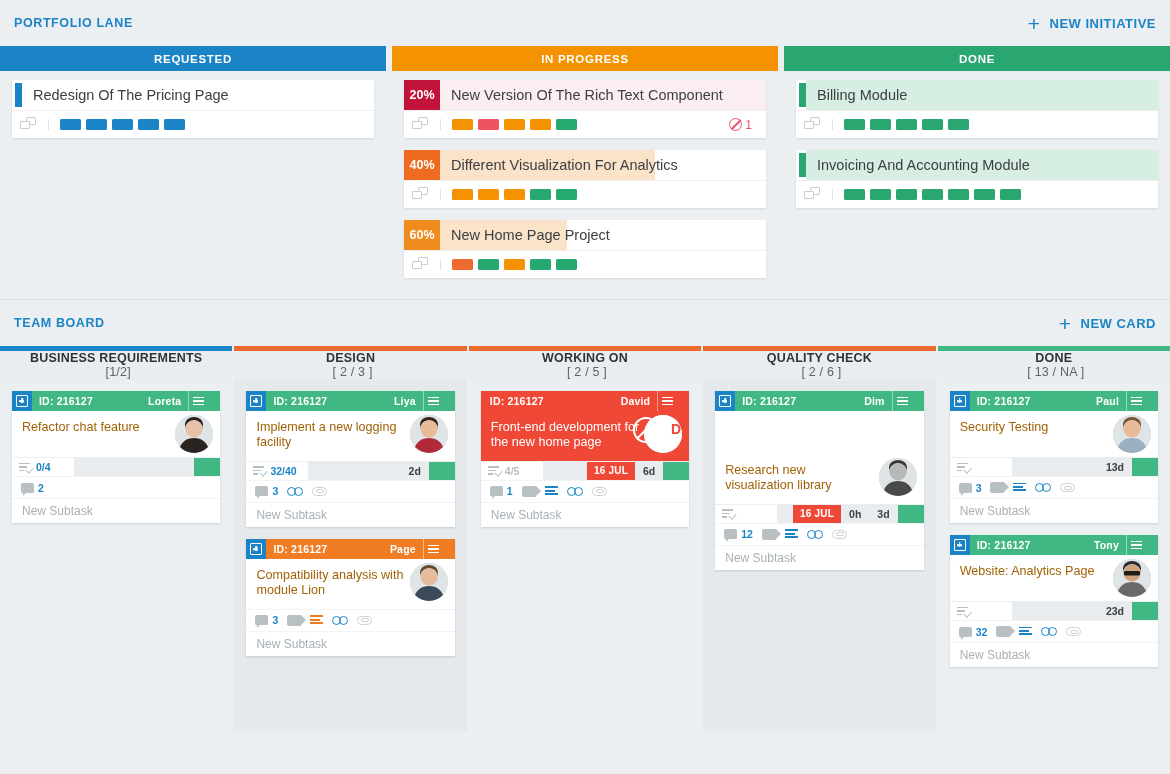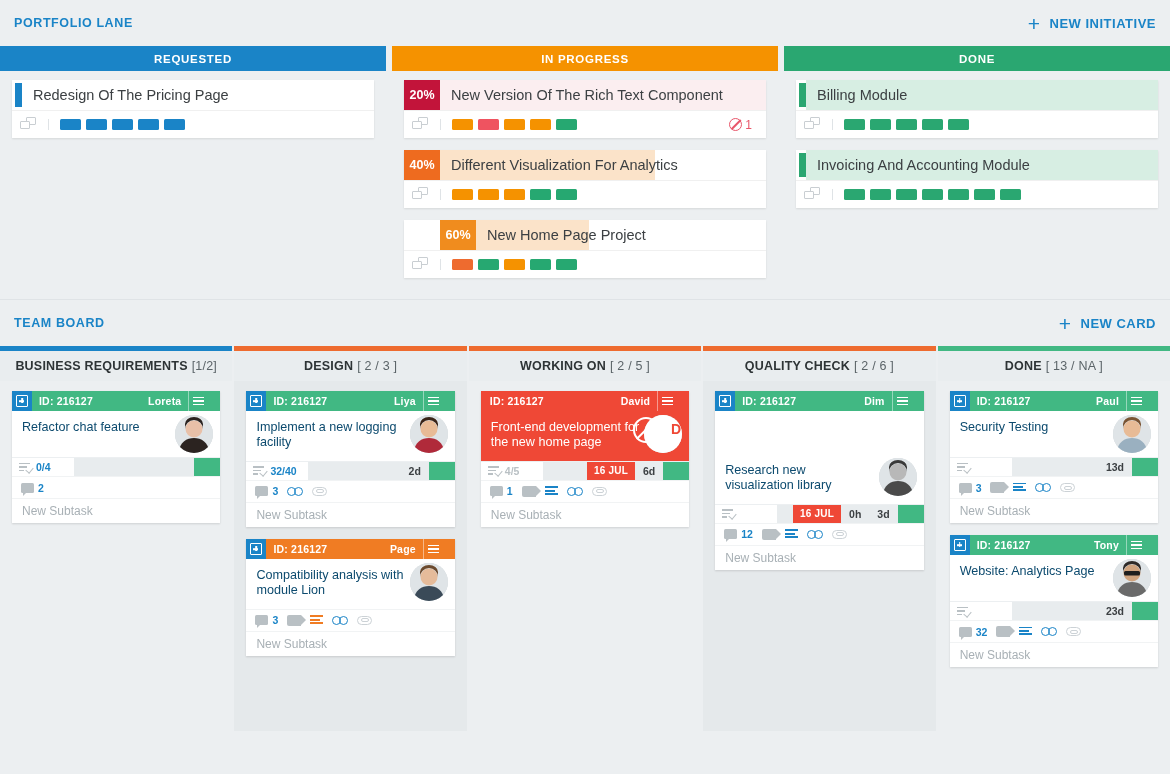--- a/index.html
+++ b/index.html
@@ -78,23 +78,24 @@
   .copies-icon i.b2 { left:6px; top:0px; width:10px; height:8px; background:#fff; }
 
   
   .team-section { background:#eceff1; }
   .tb-divider { height:1px; background:#dfe3e6; }
   .tb-cols { display:flex; height:385px; }
   .tb-col { flex:1 1 0; min-width:0; display:flex; flex-direction:column; }
   .tb-col + .tb-col { margin-left:2px; }
   .tb-topbar { height:5px; }
   .tb-colhead {
-    height:30px; display:flex; align-items:center; justify-content:center;
+    height:30px; display:flex; align-items:center; justify-content:flex-start;
     font-size:12.5px; color:#2e3436; letter-spacing:.2px;
     background: linear-gradient(180deg, #e9edef 0%, #e9edef 100%);
+    flex-direction: column;
   }
   .tb-colhead .nm { font-weight:bold; }
   .tb-colhead .ct { font-weight:normal; color:#5b6468; margin-left:4px; }
   .tb-colbody {
     flex:1 1 auto; background:#e5e9eb; padding:10px 12px;
     display:flex; flex-direction:column; gap:12px; overflow:hidden;
   }
   .tb-col:nth-child(1) .tb-colbody { background:#eceff1; }
   .tb-col:nth-child(3) .tb-colbody { background:#eceff1; }
   .tb-col:nth-child(5) .tb-colbody { background:#eceff1; }
@@ -122,21 +123,21 @@
   .card-user { margin-left:auto; padding-right:7px; letter-spacing:.2px; }
   .card-burger {
     width:20px; flex:0 0 20px; height:20px; display:flex; flex-direction:column;
     align-items:center; justify-content:center; gap:2px;
     border-left:1px solid rgba(255,255,255,.45);
   }
   .card-burger span { display:block; width:11px; height:1.6px; background:#fff; }
 
   .card-body { position:relative; padding:9px 10px 10px 10px; min-height:46px; }
   .card-body.alt { color:#fff; }
-  .card-text { font-size:12.6px; line-height:1.23; color:#0c4a6e; padding-right:40px; }
+  .card-text { font-size:12.6px; line-height:1.23; color:#a16207; padding-right:40px; }
   .card-body.alt .card-text { color:#fff; }
   .avatar {
     position:absolute; right:7px; top:4px; width:38px; height:38px; border-radius:50%;
     overflow:hidden; background:#cfd5d8;
   }
   .avatar svg { display:block; }
   .blk-overlay {
     position:absolute; right:30px; top:6px; width:26px; height:26px;
     border:2.4px solid #fff; border-radius:50%; background:transparent; z-index:3;
   }
@@ -314,21 +315,21 @@
                 <div class="pf-seg" style="background: rgb(245, 146, 0);"></div>
                 <div class="pf-seg" style="background: rgb(245, 146, 0);"></div>
                 <div class="pf-seg" style="background: rgb(245, 146, 0);"></div>
                 <div class="pf-seg" style="background: rgb(38, 168, 113);"></div>
                 <div class="pf-seg" style="background: rgb(38, 168, 113);"></div>
               </div>
             </div>
           </div>
           <div class="pf-card">
             <div class="pf-card-top">
-              <div class="pf-pct" style="background: rgb(240, 140, 30); margin-left: 36px;">60%</div>
+              <div class="pf-pct" style="background: rgb(240, 140, 30);">60%</div>
               <div class="pf-title-wrap">
                 <div class="pf-fill" style="background: rgb(251, 227, 201); width: 39%;"></div>
                 <div class="pf-title">New Home Page Project</div>
               </div>
             </div>
             <div class="pf-card-bot">
               <div class="copies-icon">
                 <i class="b2"></i>
                 <i class="b1"></i>
               </div>

